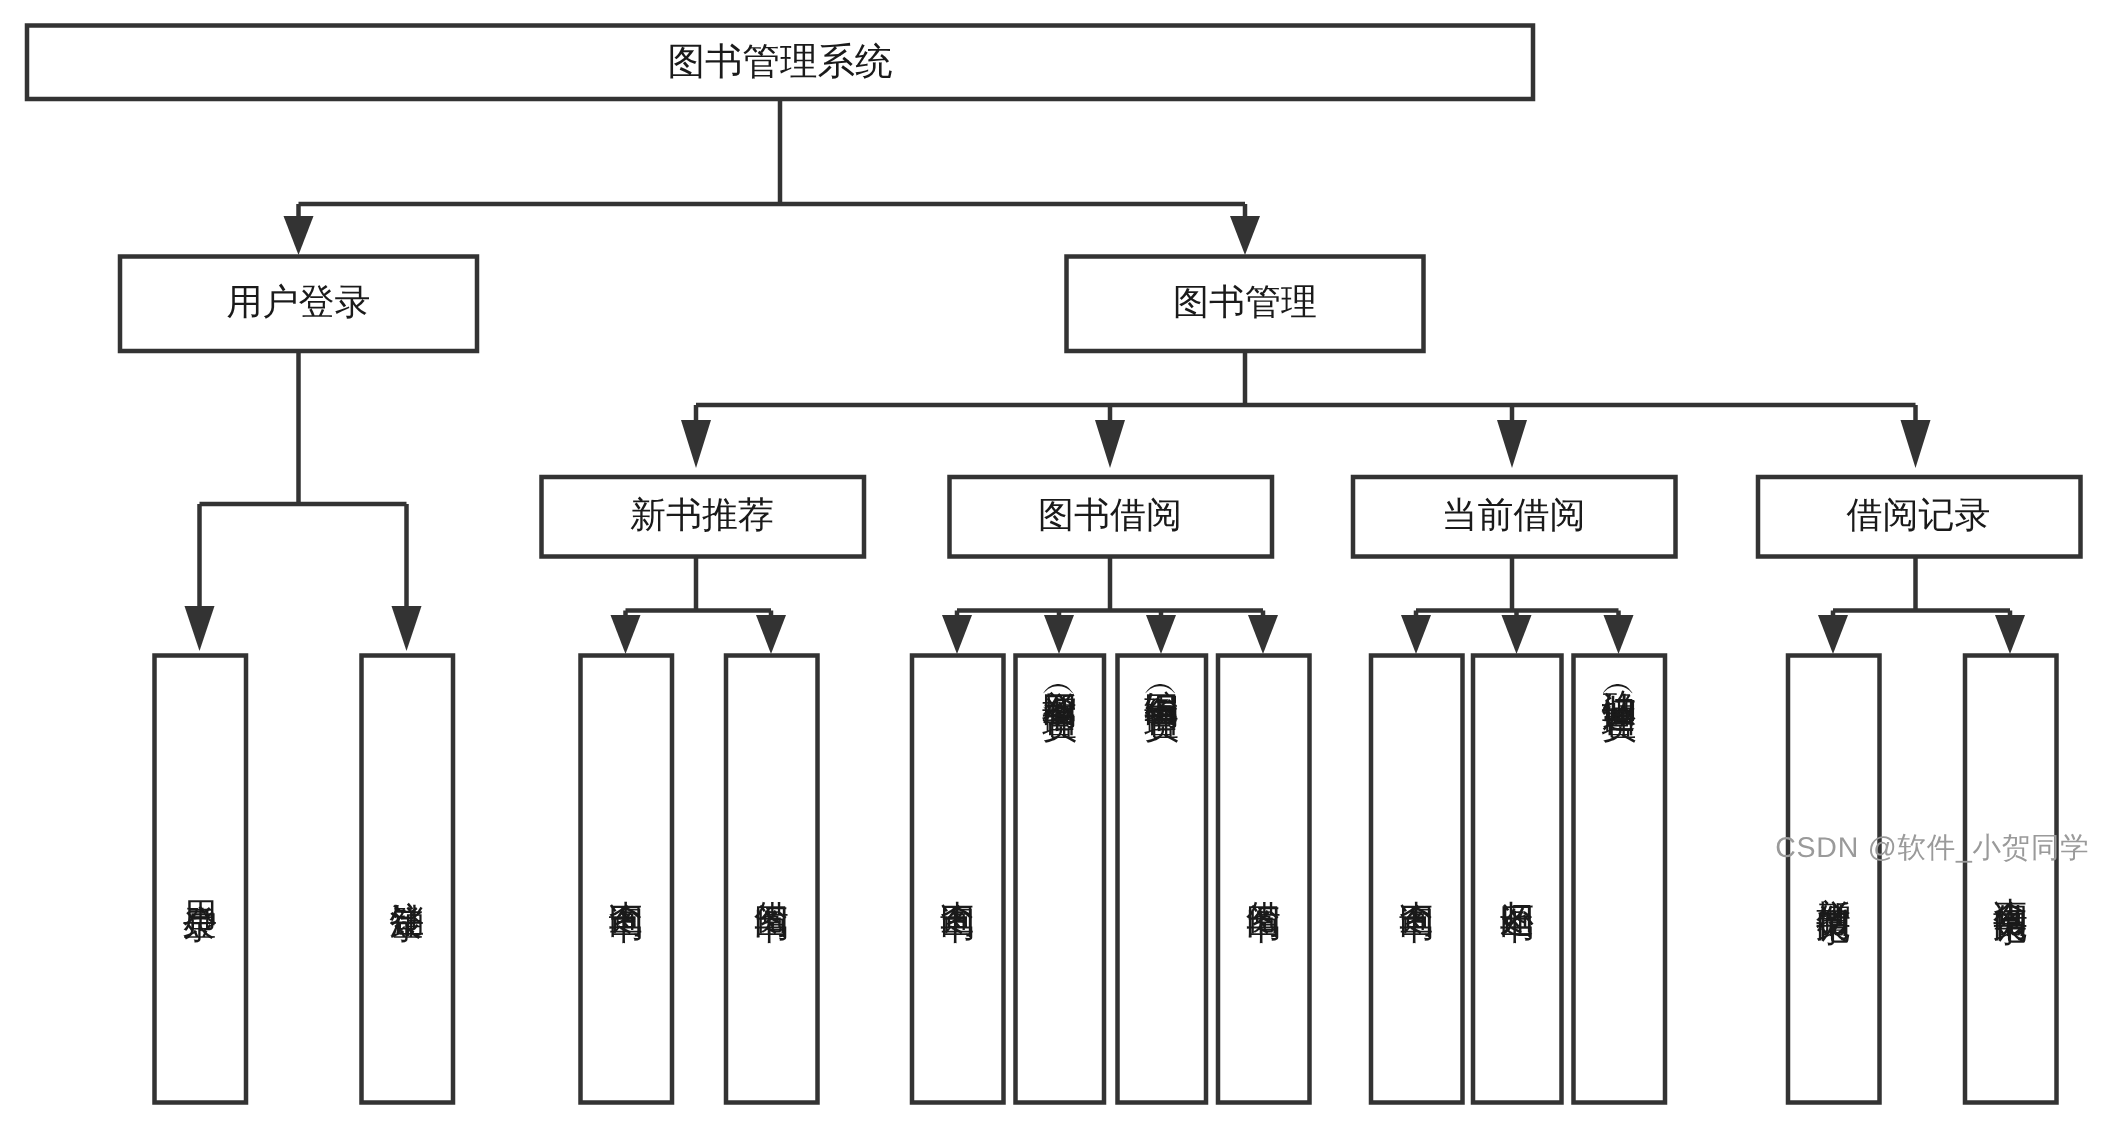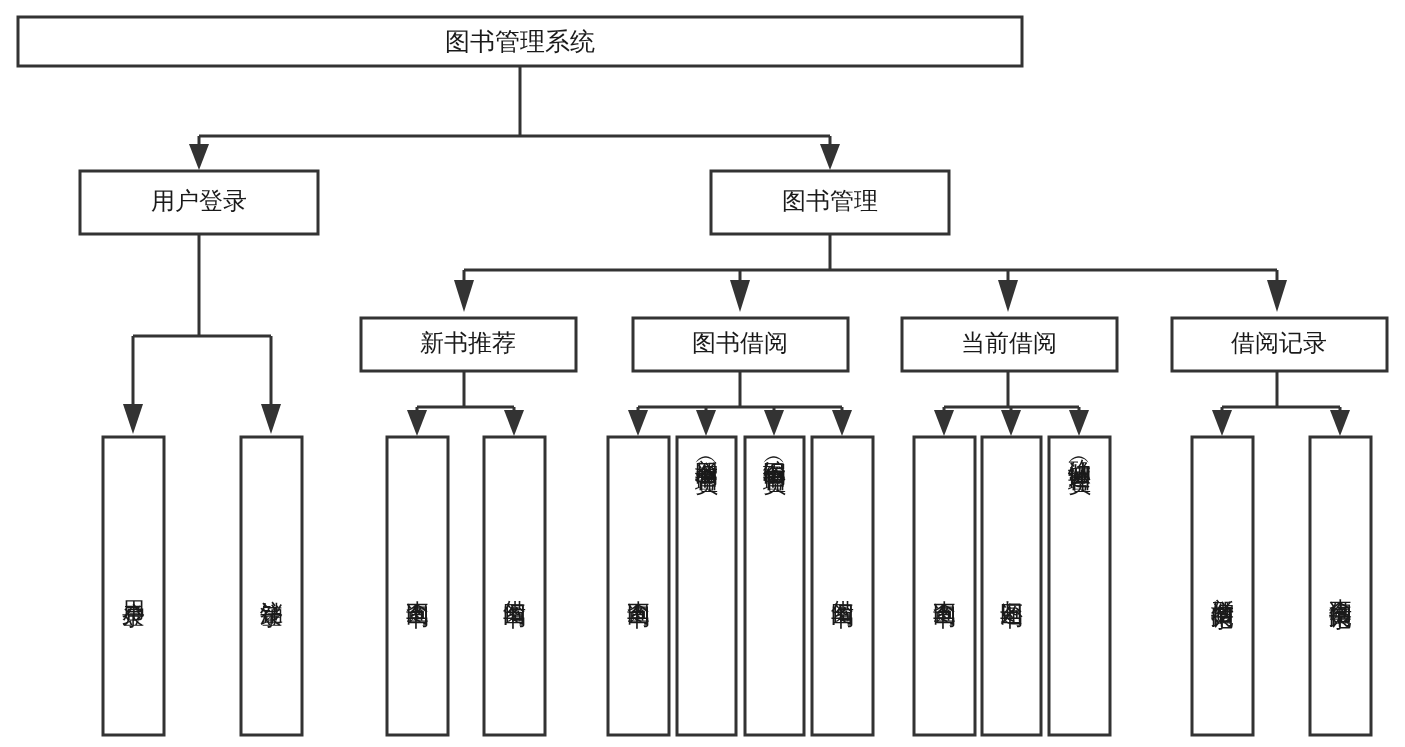--- a/index.html
+++ b/index.html
@@ -249,14 +249,15 @@
     <span class="leaf-label-text">确认归还（管理员）</span>
   </div>
 
   <div class="leaf-label-box" style="left:1192px; top:437px; width:61px; height:298px;">
     <span class="leaf-label-text">新增借阅记录</span>
   </div>
   <div class="leaf-label-box" style="left:1310px; top:437px; width:61px; height:298px;">
     <span class="leaf-label-text">查询借阅记录</span>
   </div>
 
+  <div class="watermark">CSDN @软件_小贺同学</div>
 
 </div>
 
 </body></html>

